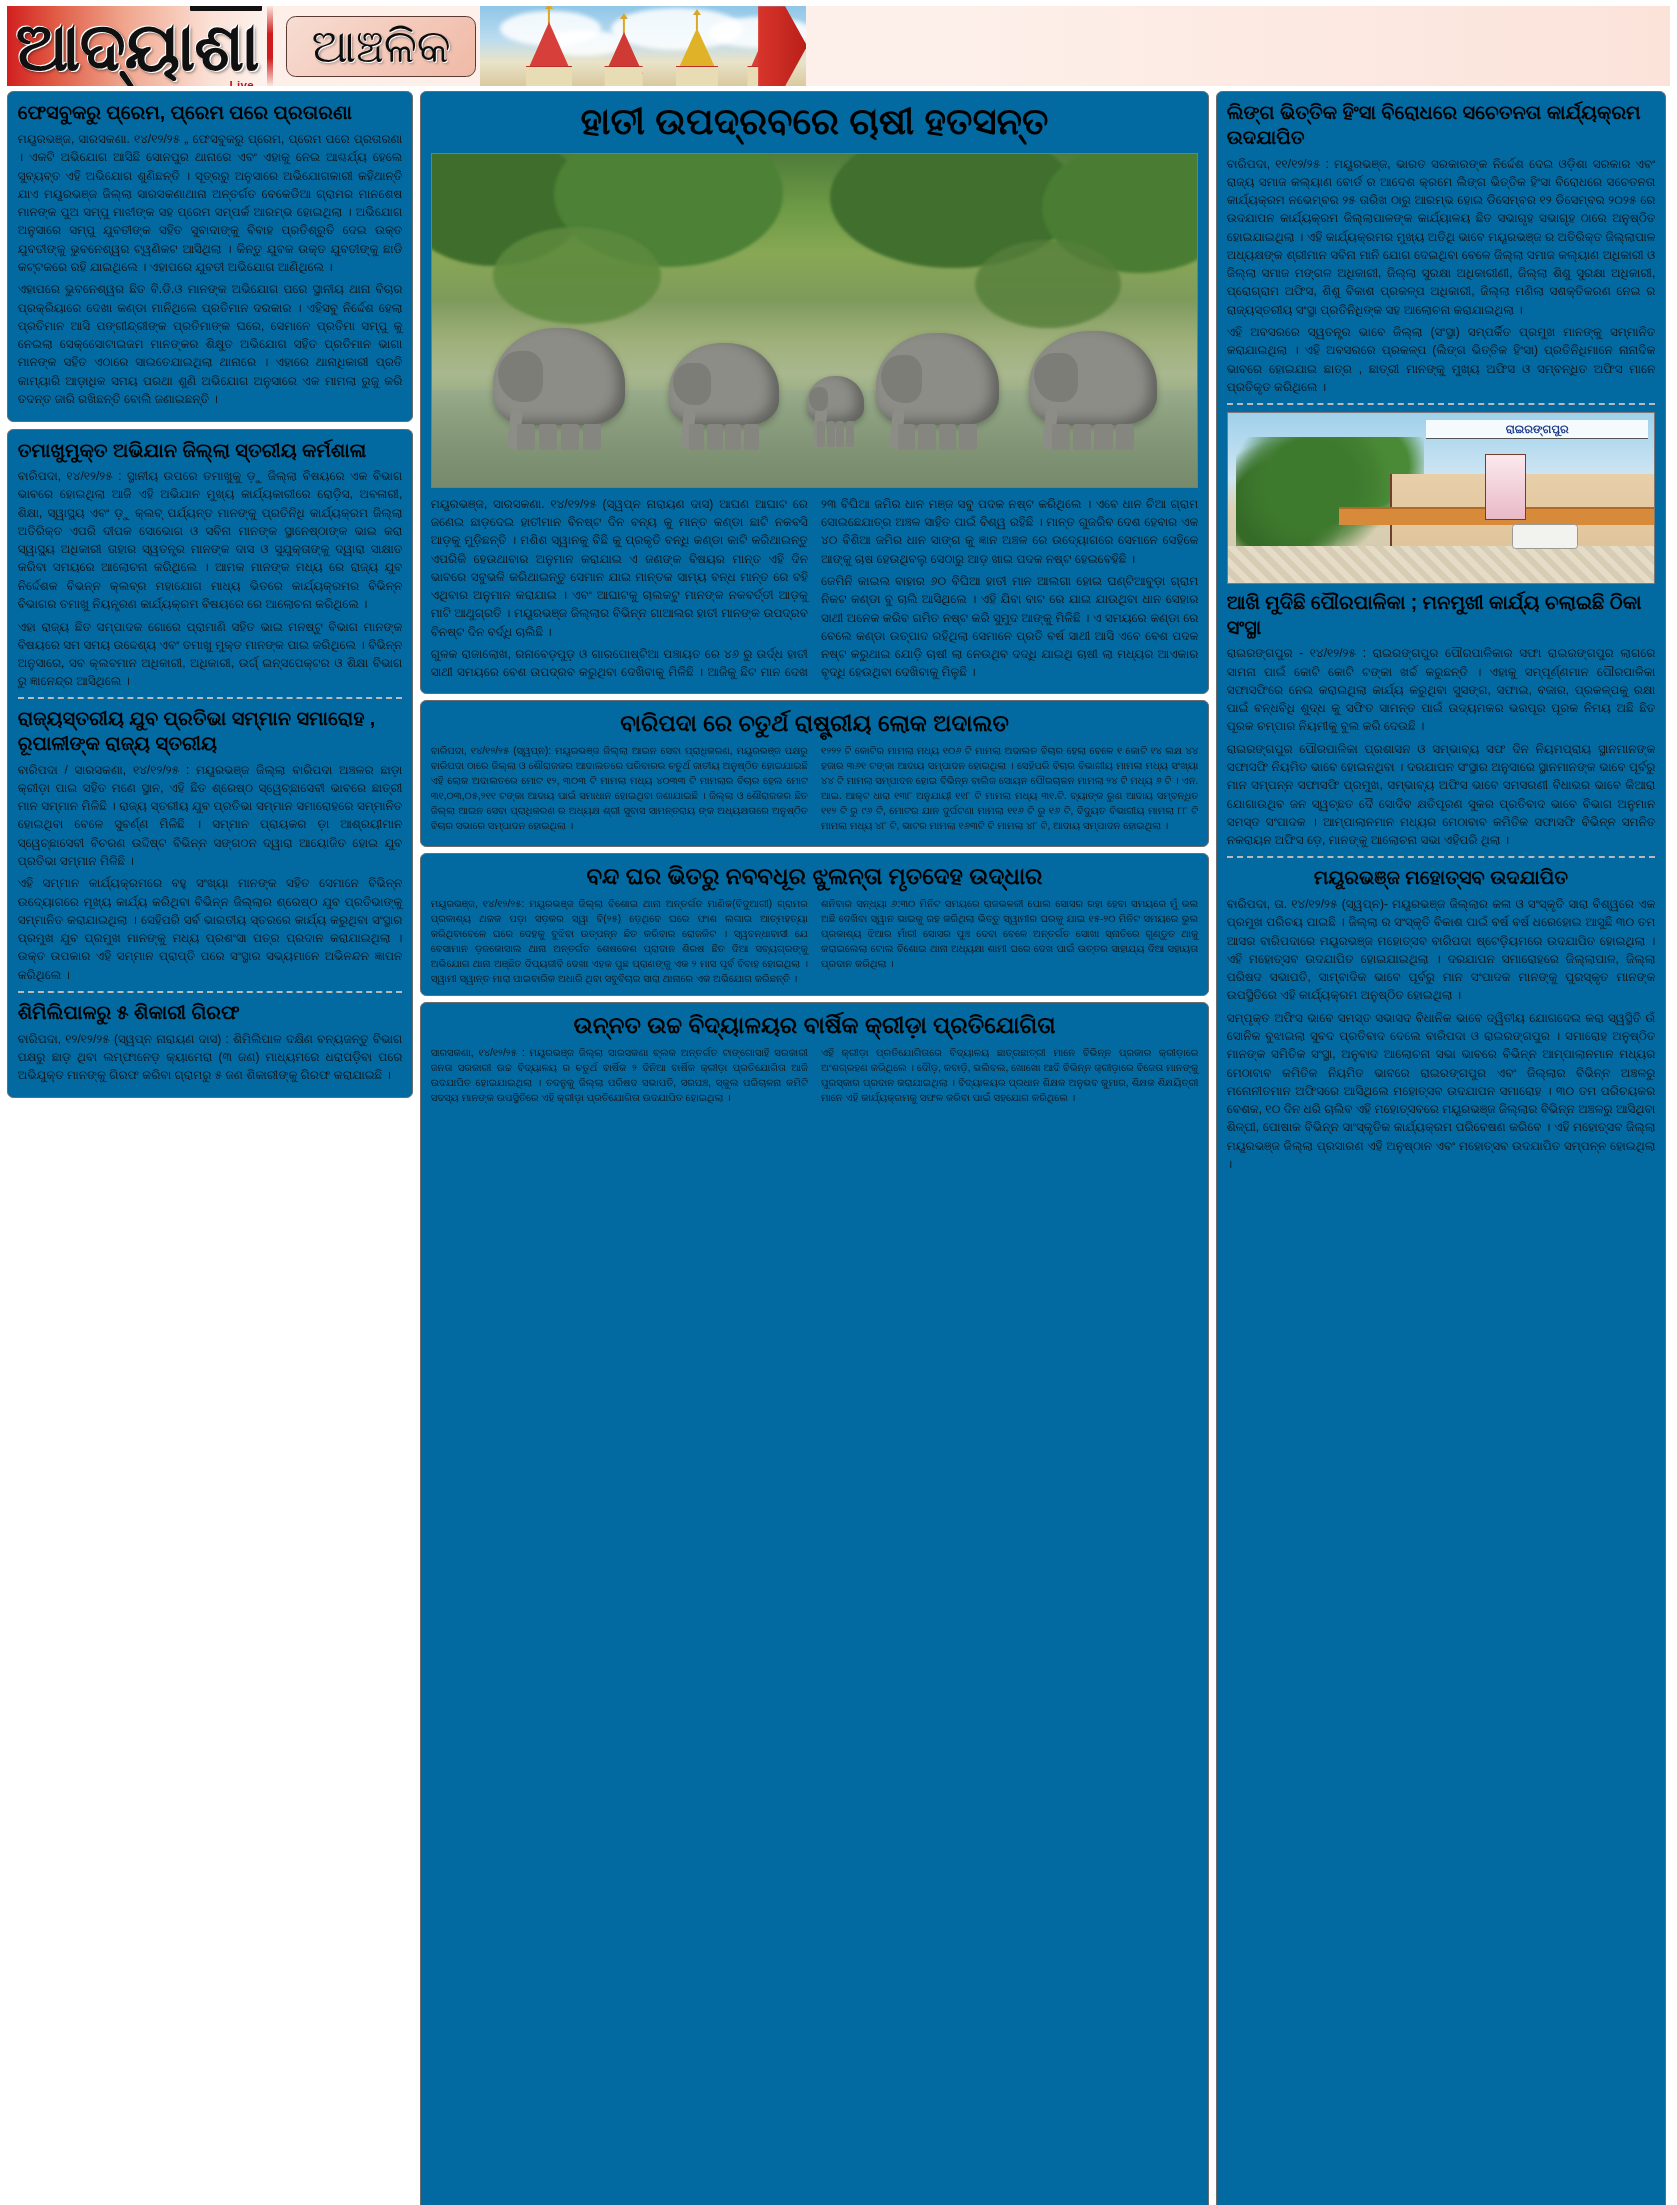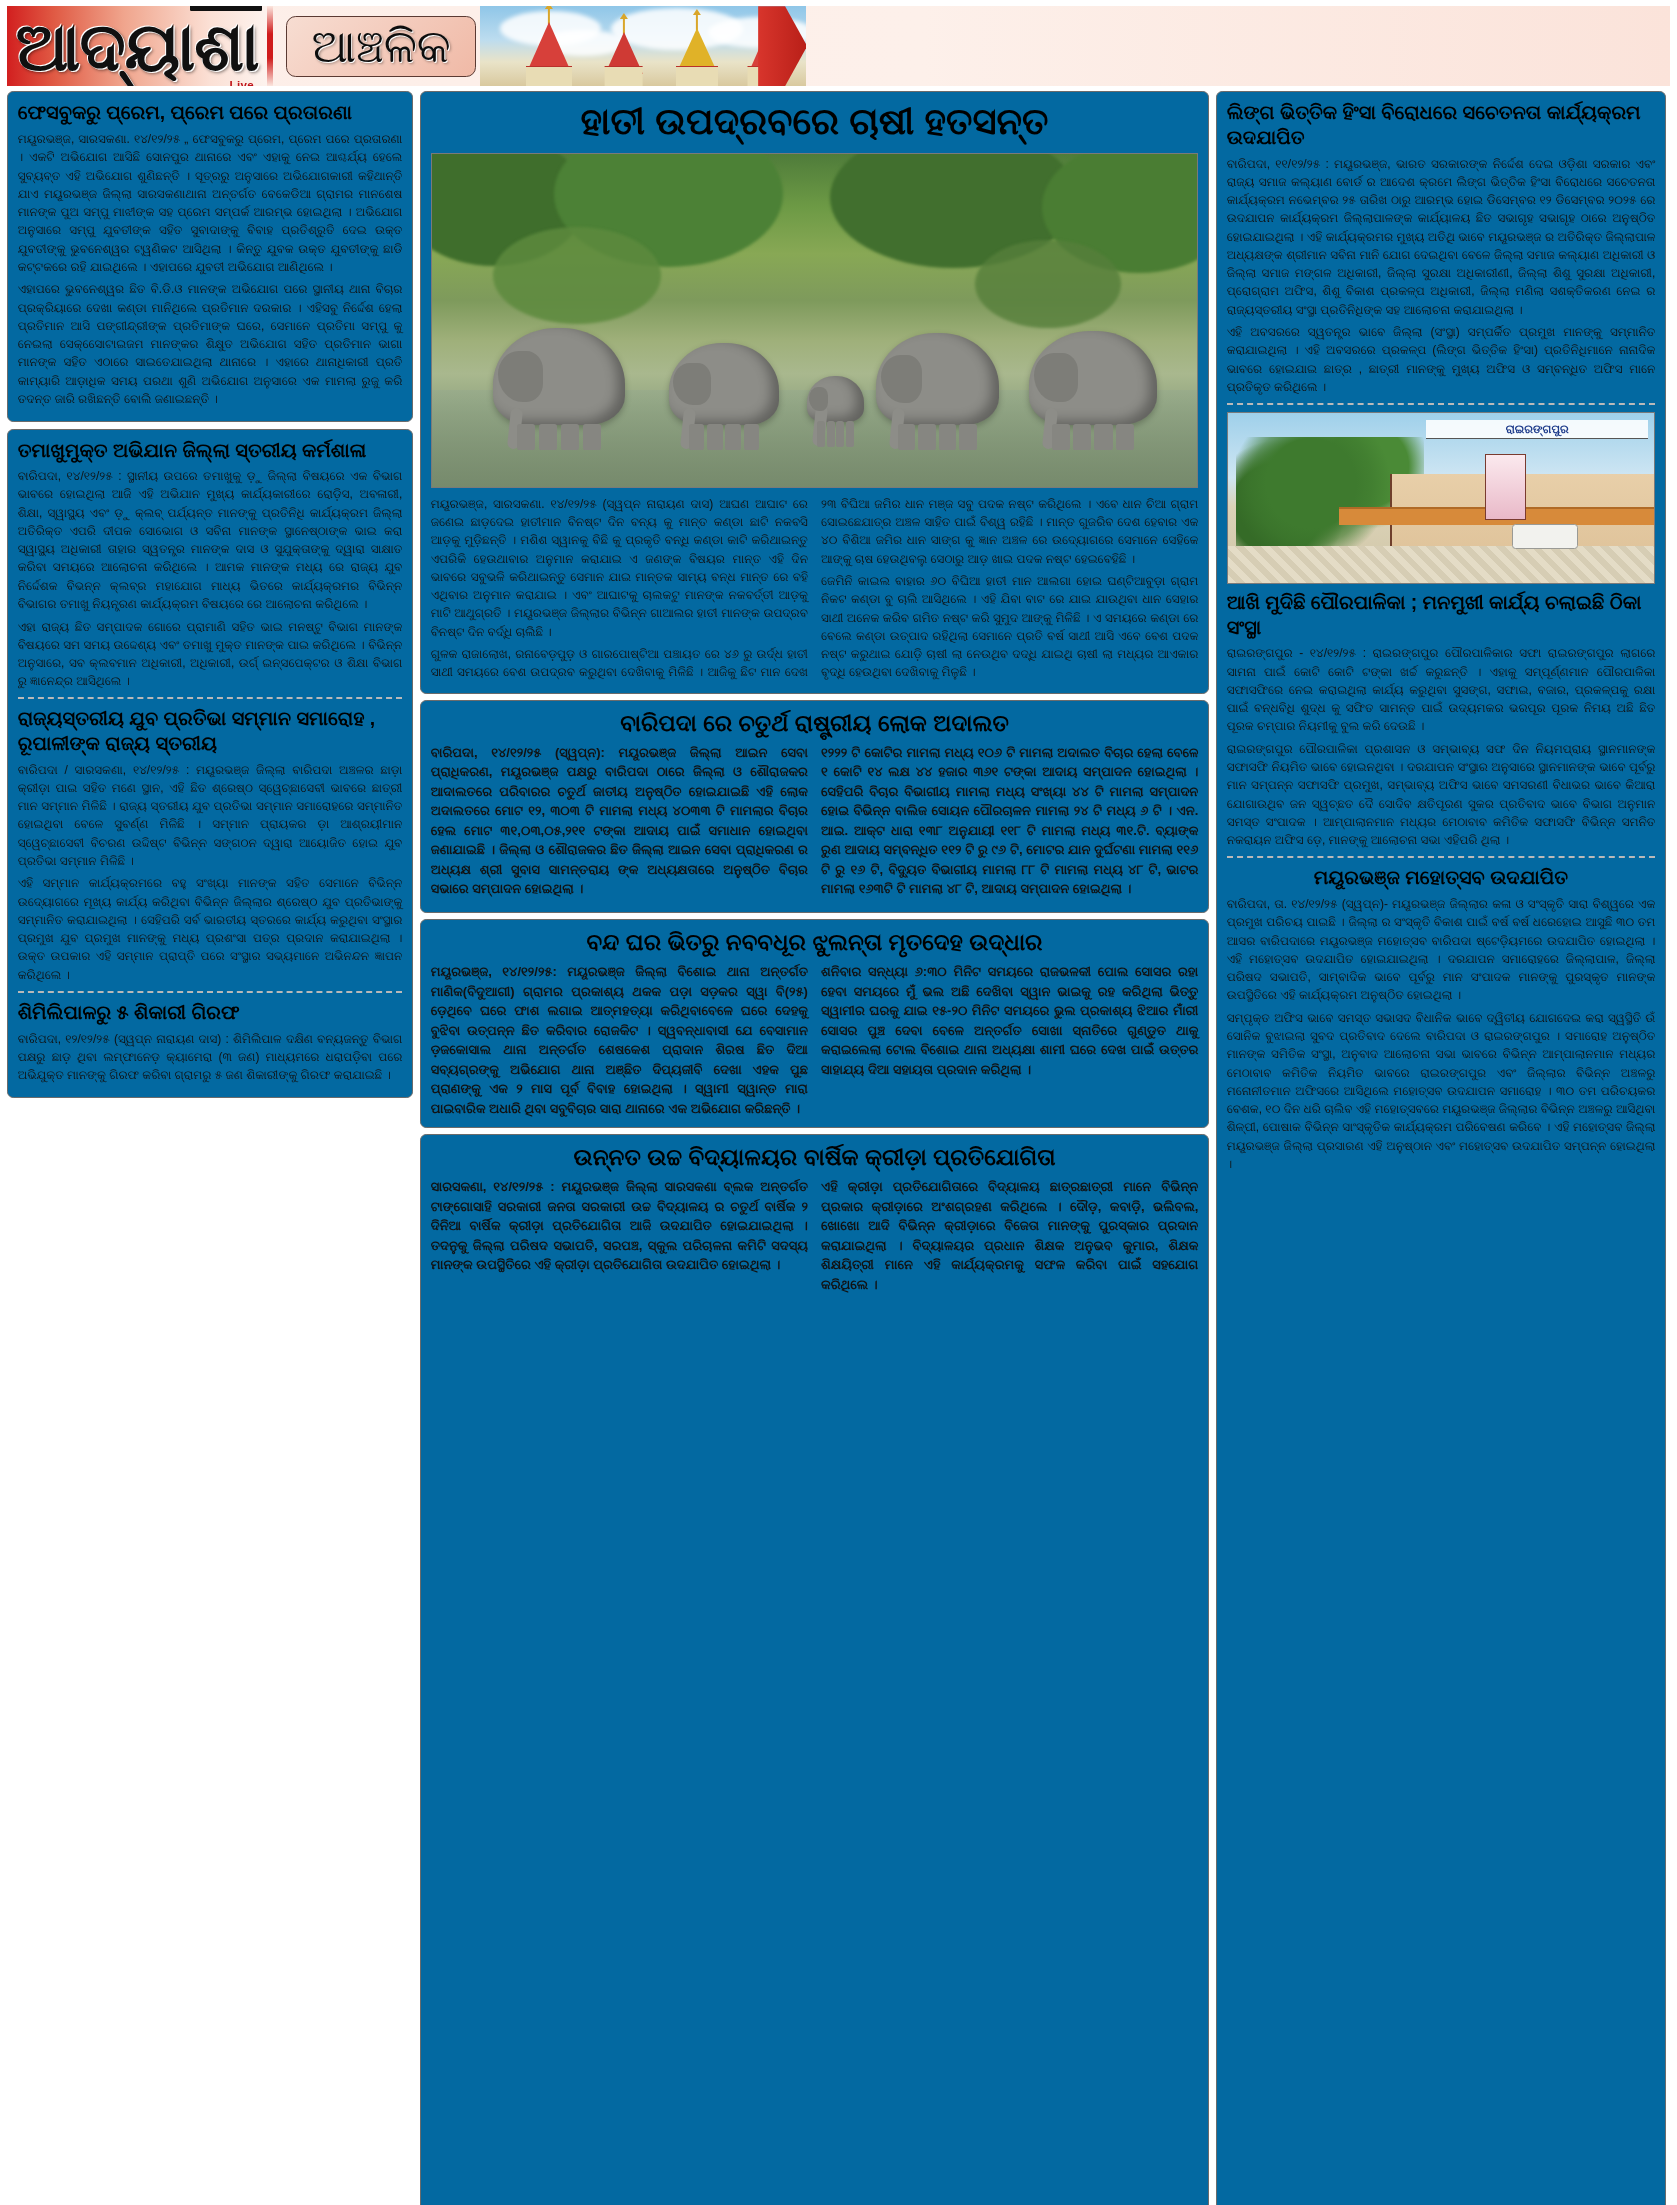--- a/index.html
+++ b/index.html
@@ -141,21 +141,21 @@
   h2.head.big{ font-size:37px; line-height:1.2; text-align:center; margin-bottom:8px; }
   h2.head.mid{ font-size:23px; line-height:1.25; text-align:center; }
   h2.head.centered{ text-align:center; }
 
   p.body{
     font-family:"Liberation Sans","DejaVu Sans",sans-serif;
     font-size:12px; line-height:1.52; color:#111;
     text-align:justify; text-justify:inter-word;
     margin-bottom:4.4px;
   }
-  p.body.small{ font-size:13px; line-height:1.5;font-weight:bold; }
+  p.body.small{ font-size:10px; line-height:1.5; }
 
   .twocol{ column-count:2; column-gap:13.2px; }
 
   .dashed{
     border:0; border-top:2.2px dashed #b9b9b9;
     margin:7px 0 7px 0;
   }
 
   
   .photo-eleph{

